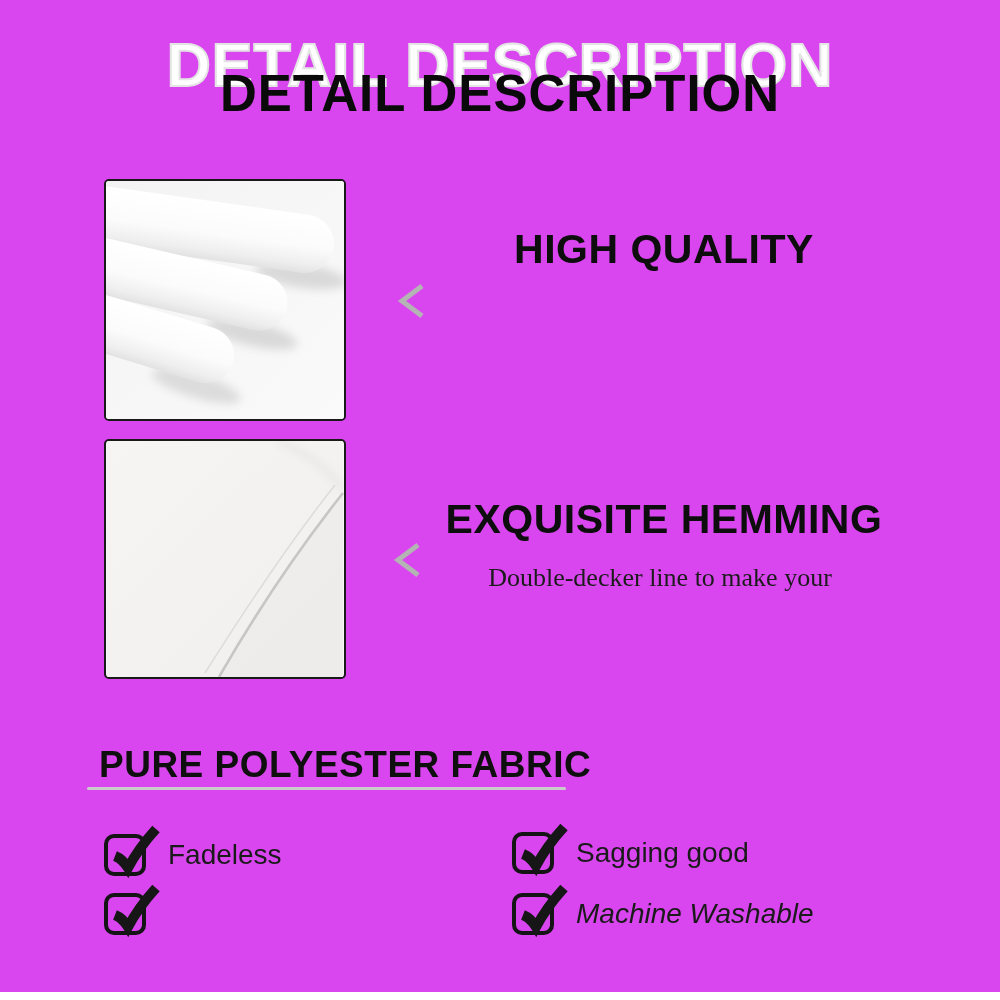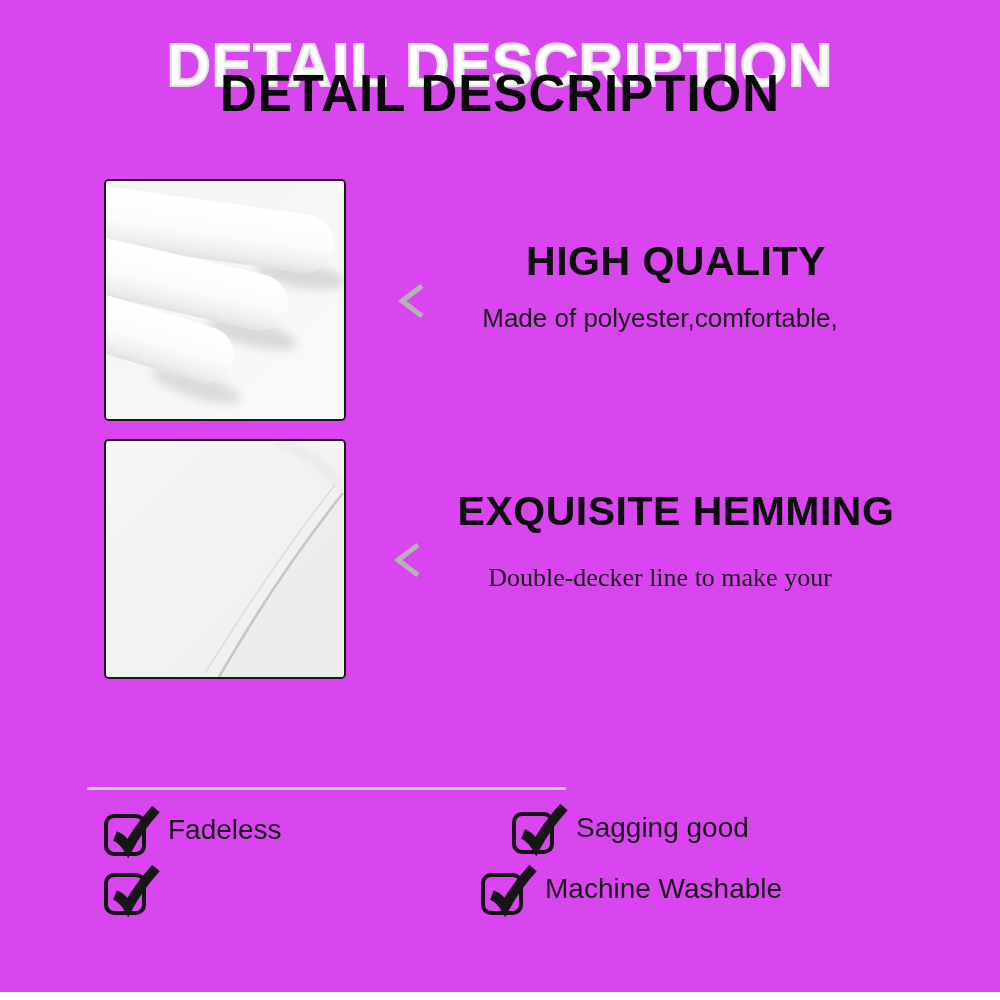--- a/index.html
+++ b/index.html
@@ -34,47 +34,47 @@
     border:2px solid #191919;border-radius:5px;
     box-sizing:border-box;overflow:hidden;background:#f7f7f7;
   }
   #img1{top:179px;height:242px;}
   #img2{top:439px;height:240px;}
   .img-frame svg{display:block;width:100%;height:100%;}
   .chev{position:absolute;width:30px;height:38px;}
   #chev1{left:396px;top:282px;}
   #chev2{left:392px;top:541px;}
   .sec-heading{
-    position:absolute;left:410px;width:500px;margin:16px;
+    position:absolute;left:410px;width:500px;margin:4px;
     text-align:center;font-size:41px;font-weight:700;
     letter-spacing:0.5px;color:#0d0d0d;white-space:nowrap;
   }
   #sh1{top:222px;}
-  #sh2{top:472px;}
+  #sh2{top:492px;}
   .sec-body{
     position:absolute;left:410px;width:500px;margin:0;
     text-align:center;font-size:26px;line-height:36px;color:#1b1b1b;
   }
   #sb1{top:300px;}
   #sb2{top:560px;font-family:Liberation Serif, serif;}
   
   .features-heading{
     position:absolute;left:99px;top:744px;margin:0;
     font-size:37px;font-weight:700;letter-spacing:0.5px;color:#0f0f0f;
     white-space:nowrap;
   }
   .rule{
     position:absolute;left:87px;top:787px;width:479px;height:3px;
     background:#cbcbcb;border-radius:2px;
   }
-  .check-item{position:absolute;display:flex;}
+  .check-item{position:absolute;display:flex;align-items:center;margin-top:20px;}
   #ci0{left:104px;top:814px;}
   #ci1{left:512px;top:812px;}
   #ci2{left:104px;top:873px;}
-  #ci3{left:481px;top:873px;}
+  #ci3{left:512px;top:873px;font-style:italic;}
   .checkbox{
     width:42px;height:42px;box-sizing:border-box;
     border:4px solid #141414;border-radius:10px;
     position:relative;flex:0 0 auto;
   }
   .checkbox svg{
     position:absolute;left:-2px;top:-13px;
     width:54px;height:54px;overflow:visible;
   }
   .check-label{
@@ -121,21 +121,21 @@
           <rect x="-240" y="-28" width="270" height="56" rx="28" fill="url(#foldGrad)"></rect>
         </g>
       </svg>
     </div>
     <div class="chev" id="chev1">
       <svg viewBox="0 0 30 38" xmlns="http://www.w3.org/2000/svg" aria-hidden="true">
         <polyline points="26,4 6,19 26,34" fill="none" stroke="#b4b4b4" stroke-width="5" stroke-linecap="butt" stroke-linejoin="miter"></polyline>
       </svg>
     </div>
     <h2 class="sec-heading" id="sh1">HIGH QUALITY</h2>
-    <p class="sec-body" id="sb1"><span>Made of polyester,comfortable,</span><br></p>
+    <p class="sec-body" id="sb1"><br></p>
   </section>
 
   <section>
     <div class="img-frame" id="img2">
       <svg viewBox="0 0 236 236" xmlns="http://www.w3.org/2000/svg" aria-hidden="true">
         <defs>
           <linearGradient id="bg2" x1="0" y1="0" x2="1" y2="1">
             <stop offset="0" stop-color="#f6f5f4"></stop>
             <stop offset="1" stop-color="#f0efed"></stop>
           </linearGradient>
@@ -152,20 +152,21 @@
     </div>
     <div class="chev" id="chev2">
       <svg viewBox="0 0 30 38" xmlns="http://www.w3.org/2000/svg" aria-hidden="true">
         <polyline points="26,4 6,19 26,34" fill="none" stroke="#b4b4b4" stroke-width="5" stroke-linecap="butt" stroke-linejoin="miter"></polyline>
       </svg>
     </div>
     <h2 class="sec-heading" id="sh2">EXQUISITE HEMMING</h2>
     <p class="sec-body" id="sb2"><span>Double-decker line to make your</span><br></p>
   </section>
 
+  <h3 class="features-heading">PURE POLYESTER FABRIC</h3>
   <div class="rule"></div>
 
   <div class="check-item" id="ci0">
     <span class="checkbox">
       <svg viewBox="0 0 54 54" xmlns="http://www.w3.org/2000/svg" aria-hidden="true">
         <path d="M9 31 C14 33 19 38 22 43 C30 28 40 15 50 4" fill="none" stroke="#161616" stroke-width="10" stroke-linecap="butt" stroke-linejoin="miter"></path>
       </svg>
     </span>
     <span class="check-label">Fadeless</span>
   </div>

